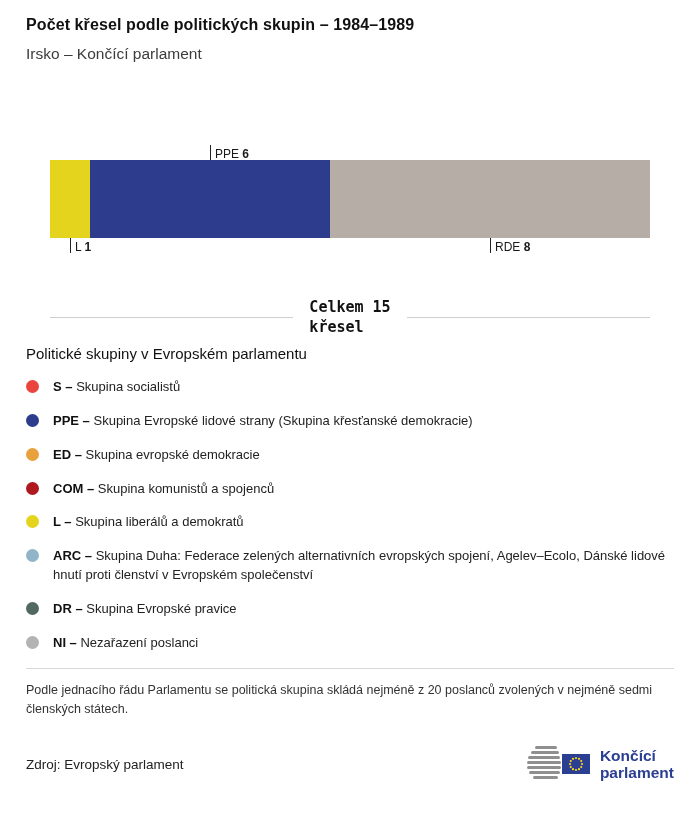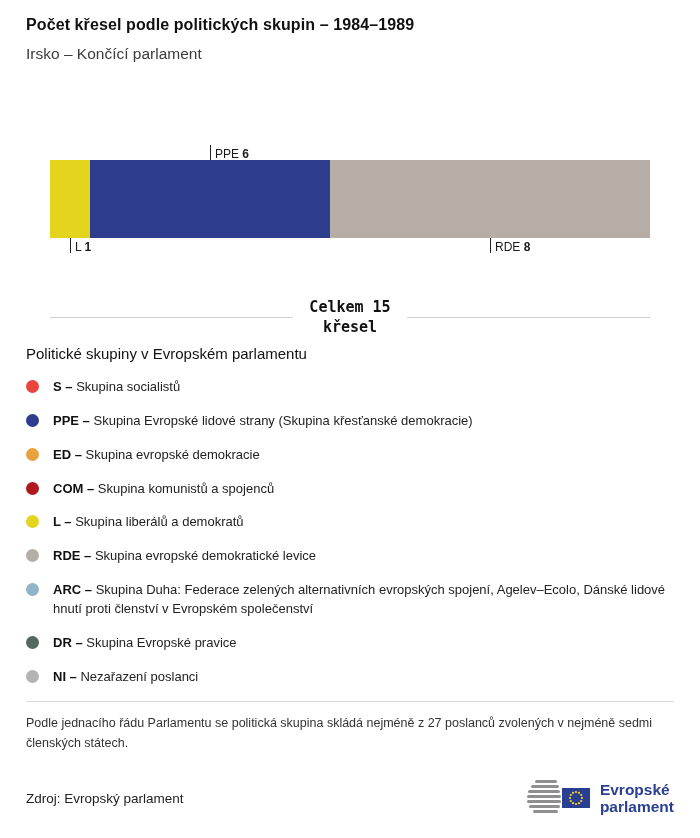--- a/index.html
+++ b/index.html
@@ -19,21 +19,21 @@
   .seg { height: 100%; }
   .seg-label { position: absolute; display: flex; align-items: flex-end; gap: 4px; height: 15px; font-size: 12px; color: #1a1a1a; }
   .seg-label.above { bottom: 100%; margin-top: 36px; }
   .seg-label.below { top: 100%; }
   .seg-label .tick { width: 1px; height: 100%; background: #222; }
   .lab-text { white-space: nowrap; line-height: 12px; }
   .lab-text b { font-weight: bold; }
 
   .total-row { display: flex; align-items: center; gap: 16px; margin: 60px 24px 0; }
   .rule { flex: 1; height: 1px; background: #cfcfcf; }
-  .total-text { font-family: "DejaVu Sans Mono", monospace; font-weight: bold; font-size: 15px; line-height: 1.3; text-align: center; color: #111; }
+  .total-text { font-family: "DejaVu Sans Mono", monospace; font-weight: bold; font-size: 15px; line-height: 1.3; text-align: left; color: #111; }
   .total-text span { display: block; }
 
   .legend-heading { font-size: 15px; font-weight: normal; margin: 8px 0 16px; color: #111; }
   .legend-row { display: flex; align-items: flex-start; gap: 14px; margin-bottom: 15px; font-size: 13px; line-height: 1.45; max-width: 642px; color: #222; }
   .dot { width: 13px; height: 13px; border-radius: 50%; flex-shrink: 0; margin-top: 2px; }
   .legend-text b { font-weight: bold; color: #111; }
 
   .footer-divider { height: 1px; background: #d9d9d9; margin-top: 11px; }
   .footnote { font-size: 12.5px; color: #333; line-height: 1.55; margin-top: 12px; max-width: 648px; }
 
@@ -98,40 +98,36 @@
     </div>
     <div class="legend-row">
       <span class="dot" style="background: rgb(176, 24, 31);"></span>
       <span class="legend-text"><b>COM –</b> <span>Skupina komunistů a spojenců</span></span>
     </div>
     <div class="legend-row">
       <span class="dot" style="background: rgb(228, 212, 30);"></span>
       <span class="legend-text"><b>L –</b> <span>Skupina liberálů a demokratů</span></span>
     </div>
     <div class="legend-row">
-      <span class="dot" style="background: rgb(182, 174, 166);"></span>
-      <span class="legend-text"><b>RDE –</b> <span>Skupina evropské demokratické levice</span></span>
-    </div>
-    <div class="legend-row">
       <span class="dot" style="background: rgb(145, 181, 200);"></span>
       <span class="legend-text"><b>ARC –</b> <span>Skupina Duha: Federace zelených alternativních evropských spojení, Agelev–Ecolo, Dánské lidové hnutí proti členství v Evropském společenství</span></span>
     </div>
     <div class="legend-row">
       <span class="dot" style="background: rgb(82, 105, 95);"></span>
       <span class="legend-text"><b>DR –</b> <span>Skupina Evropské pravice</span></span>
     </div>
     <div class="legend-row">
       <span class="dot" style="background: rgb(179, 179, 179);"></span>
       <span class="legend-text"><b>NI –</b> <span>Nezařazení poslanci</span></span>
     </div>
   </div>
 
   <div class="footer-divider"></div>
 
-  <p class="footnote">Podle jednacího řádu Parlamentu se politická skupina skládá nejméně z 27 poslanců zvolených v nejméně sedmi členských státech.</p>
+  <p class="footnote">Podle jednacího řádu Parlamentu se politická skupina skládá nejméně z 20 poslanců zvolených v nejméně sedmi členských státech.</p>
 
   <div class="source-row">
     <div class="source">
       <b>Zdroj:</b>
       <span>Evropský parlament</span>
     </div>
     <div class="logo">
       <svg class="logo-graphic" width="64" height="38" viewBox="0 0 64 38" aria-hidden="true">
         <g fill="#8f8f8f">
           <rect x="8" y="1" width="22" height="3" rx="1.5"></rect>
@@ -152,19 +148,19 @@
           <circle cx="43.8" cy="22" r="1.1"></circle>
           <circle cx="43" cy="19" r="1.1"></circle>
           <circle cx="43.8" cy="16" r="1.1"></circle>
           <circle cx="46" cy="13.8" r="1.1"></circle>
           <circle cx="49" cy="13" r="1.1"></circle>
           <circle cx="52" cy="13.8" r="1.1"></circle>
           <circle cx="54.2" cy="16" r="1.1"></circle>
         </g>
       </svg>
       <div class="logo-text">
-        <span>Evropské</span>
+        <span>Končící</span>
         <span>parlament</span>
       </div>
     </div>
   </div>
 
 </div>
 
 </body></html>

